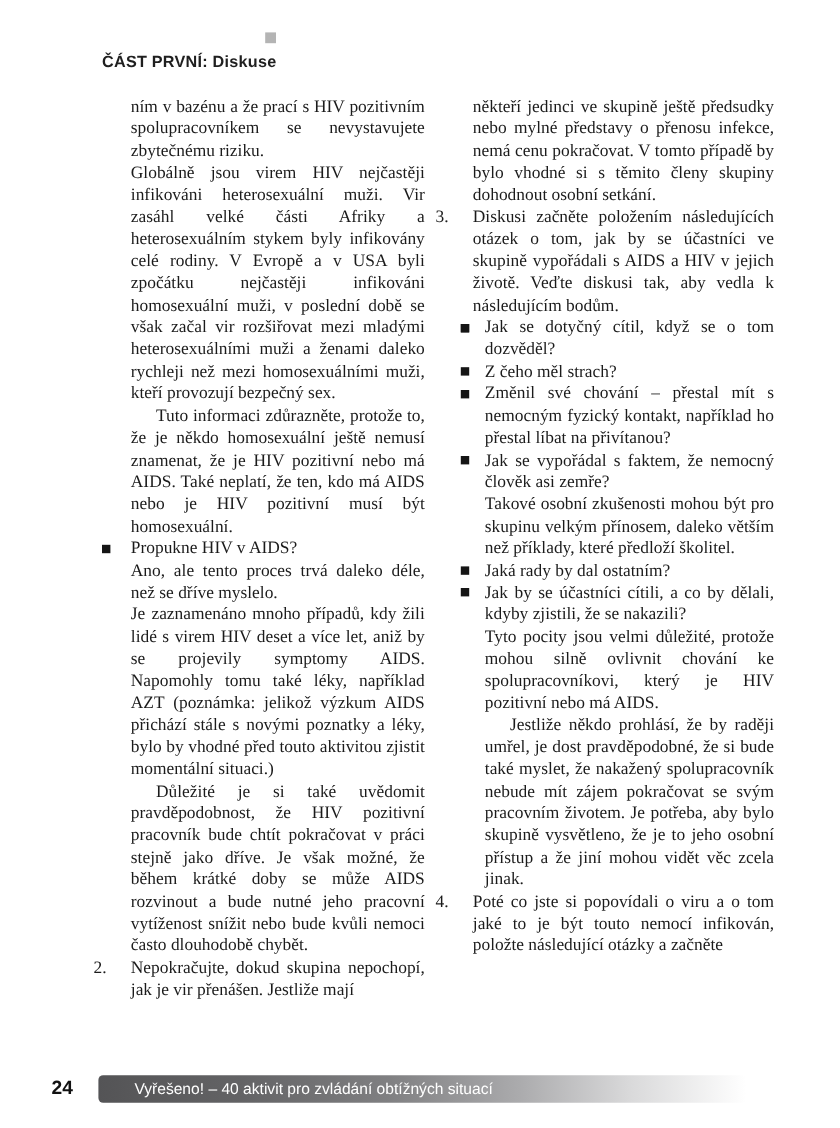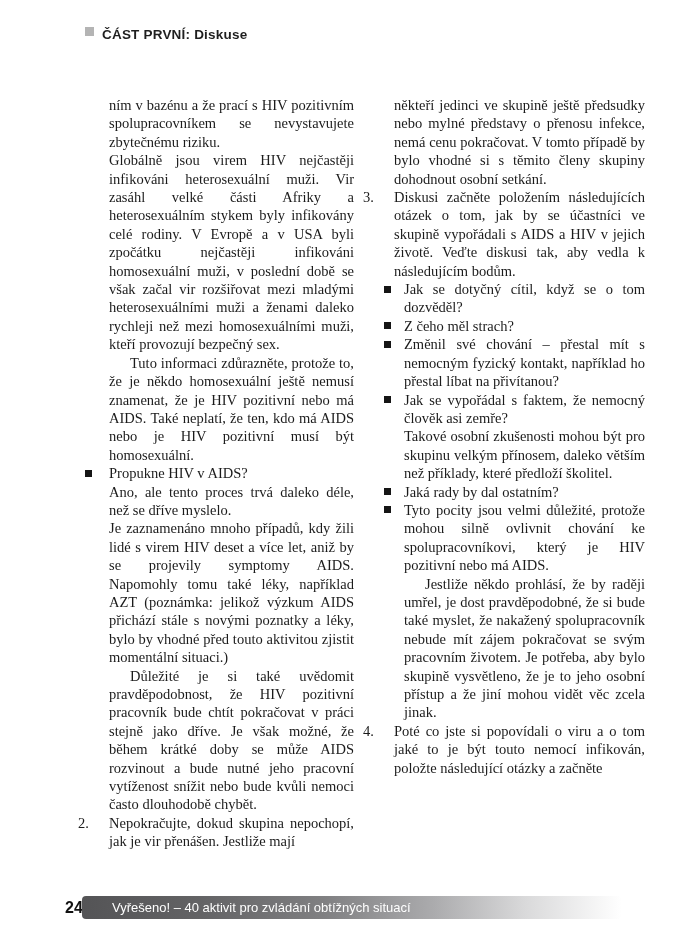--- a/index.html
+++ b/index.html
@@ -15,42 +15,43 @@
     overflow: hidden;
     color: #1b1b1b;
   }
 
   
   .hdr {
     position: absolute;
     top: 27px;
     left: 85px;
     display: flex;
-    align-items: flex-start;
+    align-items: flex-end;
     gap: 8px;
     font-family: "Liberation Sans", sans-serif;
+    flex-direction: column;
   }
   .hdr-square {
     width: 9px;
     height: 9px;
     background: #b4b4b4;
     flex: 0 0 auto;
   }
   .hdr-title {
     font-size: 13.5px;
     font-weight: bold;
     color: #1f1f1f;
     letter-spacing: 0.2px;
     white-space: nowrap;
   }
 
   
   .columns {
     position: absolute;
-    top: 96px;
+    top: 80px;
     left: 78px;
     display: flex;
     gap: 9px;
     font-family: "Liberation Serif", serif;
     font-size: 14.5px;
     line-height: 18.4px;
     text-align: justify;
     hyphens: auto;
     justify-content: flex-end;
     -webkit-hyphens: auto;
@@ -81,21 +82,21 @@
     height: 7px;
     background: #151515;
     top: 5.5px;
   }
   .blk.bullet .marker-sq { left: 7px; }
   .blk.sub_bullet .marker-sq { left: 21px; }
 
   
   .page-num {
     position: absolute;
-    left: 65px;
+    left: 43px;
     top: 899px;
     font-family: "Liberation Sans", sans-serif;
     font-weight: bold;
     font-size: 16px;
     color: #111111;
   }
   .footer-bar {
     position: absolute;
     left: 82px;
     top: 896px;
@@ -138,21 +139,21 @@
     <div class="col right">
         <div class="blk plain"><span>někteří jedinci ve skupině ještě předsudky nebo mylné představy o přenosu infekce, nemá cenu pokračovat. V tomto případě by bylo vhodné si s těmito členy skupiny dohodnout osobní setkání.</span></div>
         <div class="blk numbered"><span class="marker-num">3.</span><span>Diskusi začněte položením následujících otázek o tom, jak by se účastníci ve skupině vypořádali s AIDS a HIV v jejich životě. Veďte diskusi tak, aby vedla k následujícím bodům.</span></div>
         <div class="blk sub_bullet"><span class="marker-sq"></span></div>
         <div class="blk sub_bullet"><span class="marker-sq"></span><span>Jak se dotyčný cítil, když se o tom dozvěděl?</span></div>
         <div class="blk sub_bullet"><span class="marker-sq"></span><span>Z čeho měl strach?</span></div>
         <div class="blk sub_bullet"><span class="marker-sq"></span><span>Změnil své chování – přestal mít s nemocným fyzický kontakt, například ho přestal líbat na přivítanou?</span></div>
         <div class="blk sub_bullet"><span class="marker-sq"></span><span>Jak se vypořádal s faktem, že nemocný člověk asi zemře?</span></div>
         <div class="blk sub_plain"><span>Takové osobní zkušenosti mohou být pro skupinu velkým přínosem, daleko větším než příklady, které předloží školitel.</span></div>
         <div class="blk sub_bullet"><span class="marker-sq"></span><span>Jaká rady by dal ostatním?</span></div>
-        <div class="blk sub_bullet"><span class="marker-sq"></span></div>
+        <div class="blk sub_bullet"><span class="marker-sq"></span><span>Jak by se účastníci cítili, a co by dělali, kdyby zjistili, že se nakazili?</span></div>
         <div class="blk sub_plain"><span>Tyto pocity jsou velmi důležité, protože mohou silně ovlivnit chování ke spolupracovníkovi, který je HIV pozitivní nebo má AIDS.</span></div>
         <div class="blk sub_indent"><span>Jestliže někdo prohlásí, že by raději umřel, je dost pravděpodobné, že si bude také myslet, že nakažený spolupracovník nebude mít zájem pokračovat se svým pracovním životem. Je potřeba, aby bylo skupině vysvětleno, že je to jeho osobní přístup a že jiní mohou vidět věc zcela jinak.</span></div>
         <div class="blk numbered"><span class="marker-num">4.</span><span>Poté co jste si popovídali o viru a o tom jaké to je být touto nemocí infikován, položte následující otázky a začněte</span></div>
       </div>
   </div>
 
   <span class="page-num">24</span>
   <div class="footer-bar">
     <span>Vyřešeno! – 40 aktivit pro zvládání obtížných situací</span>
   </div>

